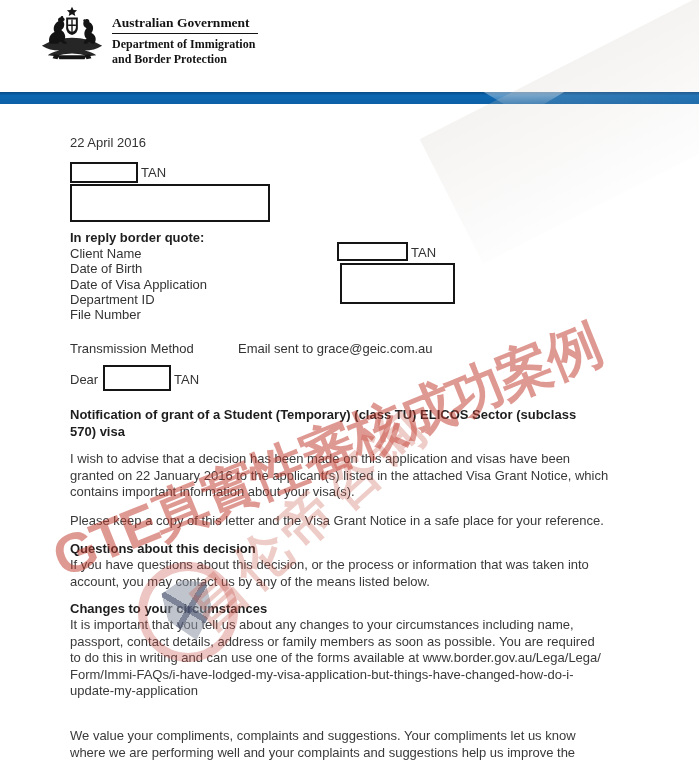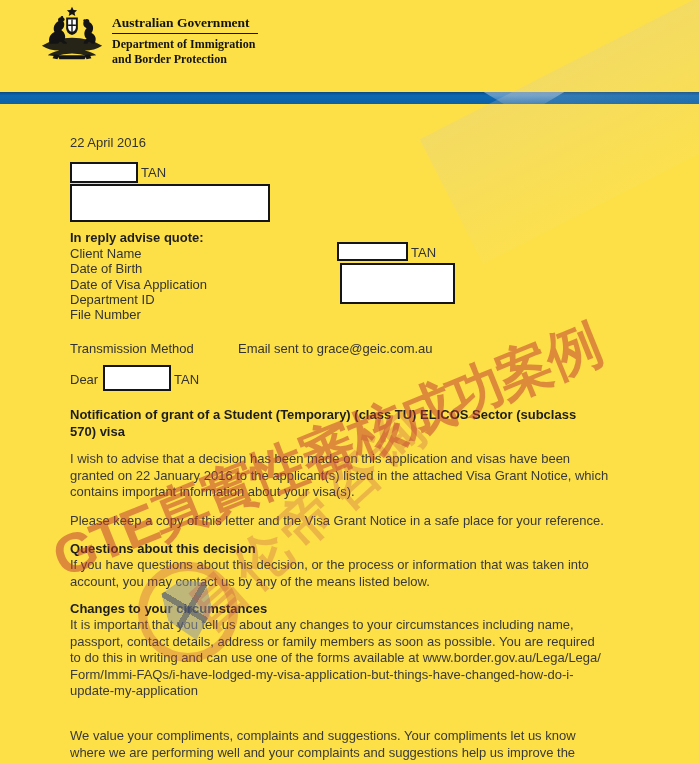--- a/index.html
+++ b/index.html
@@ -1,18 +1,18 @@
 <!DOCTYPE html>
 <html><head>
 <meta charset="utf-8">
 <style>
   html,body{margin:0;padding:0;background:#e8e8e8;}
   .page{
     position:relative;width:699px;height:764px;margin:0 auto;
-    background:#fde047;overflow:hidden;
+    background:#ffffff;overflow:hidden;
     font-family:"Liberation Sans",sans-serif;color:#333;font-size:13px;
   }
   .abs{position:absolute;}
   .pre{white-space:pre-line;}
   .bold{font-weight:bold;color:#1e1e1e;}
   .body-text{line-height:16.5px;width:585px;color:#3a3a3a;}
   
   .gov-title{font-family:"Liberation Serif",serif;font-weight:bold;font-size:13.5px;color:#141414;}
   .gov-underline{height:0;border-top:1.5px solid #141414;}
   .dept-title{font-family:"Liberation Serif",serif;font-weight:bold;font-size:12px;line-height:14.5px;color:#141414;}
@@ -90,21 +90,21 @@
   <div class="abs blue-bar">
     <div class="abs bar-highlight"></div>
   </div>
 
   <div class="abs" style="left:70px;top:135px;">22 April 2016</div>
 
   <div class="redaction" style="left:70px;top:162px;width:68px;height:21px;"></div>
   <div class="abs" style="left:141px;top:165px;">TAN</div>
   <div class="redaction" style="left:70px;top:184px;width:200px;height:38px;"></div>
 
-  <div class="abs bold" style="left:70px;top:230px;">In reply advise quote:</div>
+  <div class="abs bold" style="left:70px;top:230px;">In reply border quote:</div>
   <div class="abs" style="left:70px;top:246px;line-height:15.3px;">
     <div>Client Name</div>
     <div>Date of Birth</div>
     <div>Date of Visa Application</div>
     <div>Department ID</div>
     <div>File Number</div>
   </div>
 
   <div class="redaction" style="left:337px;top:242px;width:71px;height:19px;"></div>
   <div class="abs" style="left:411px;top:245px;">TAN</div>

